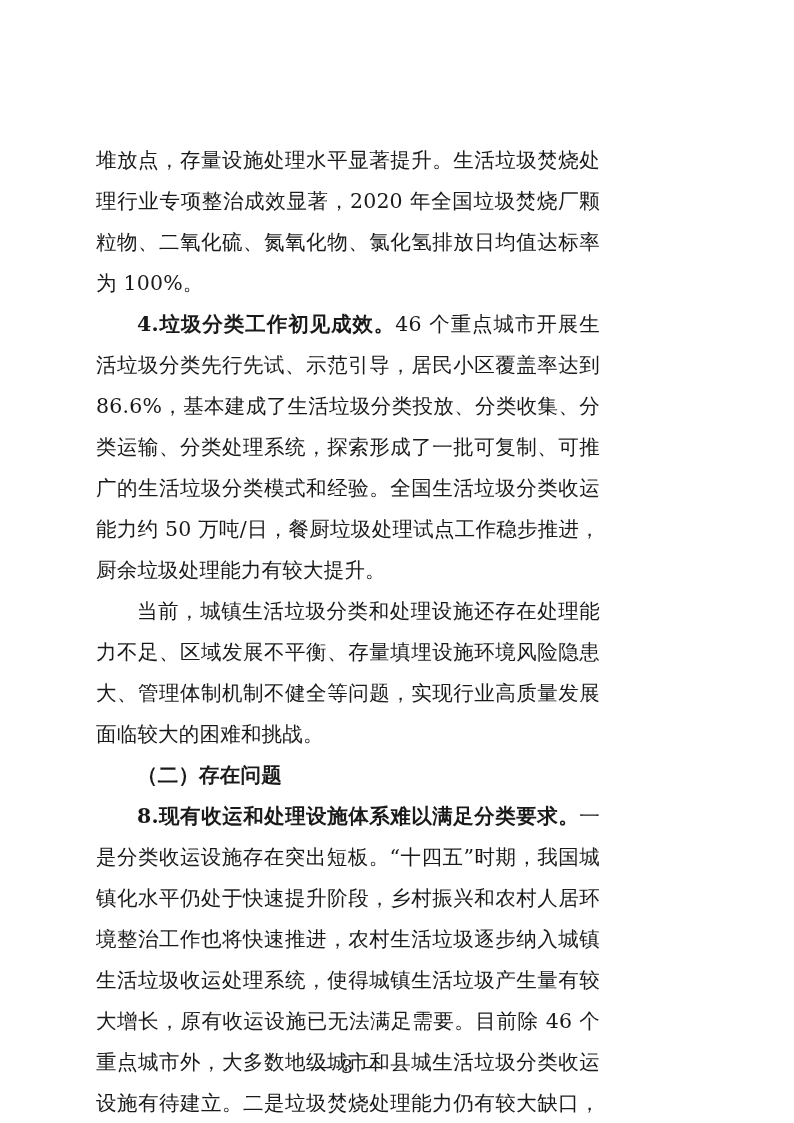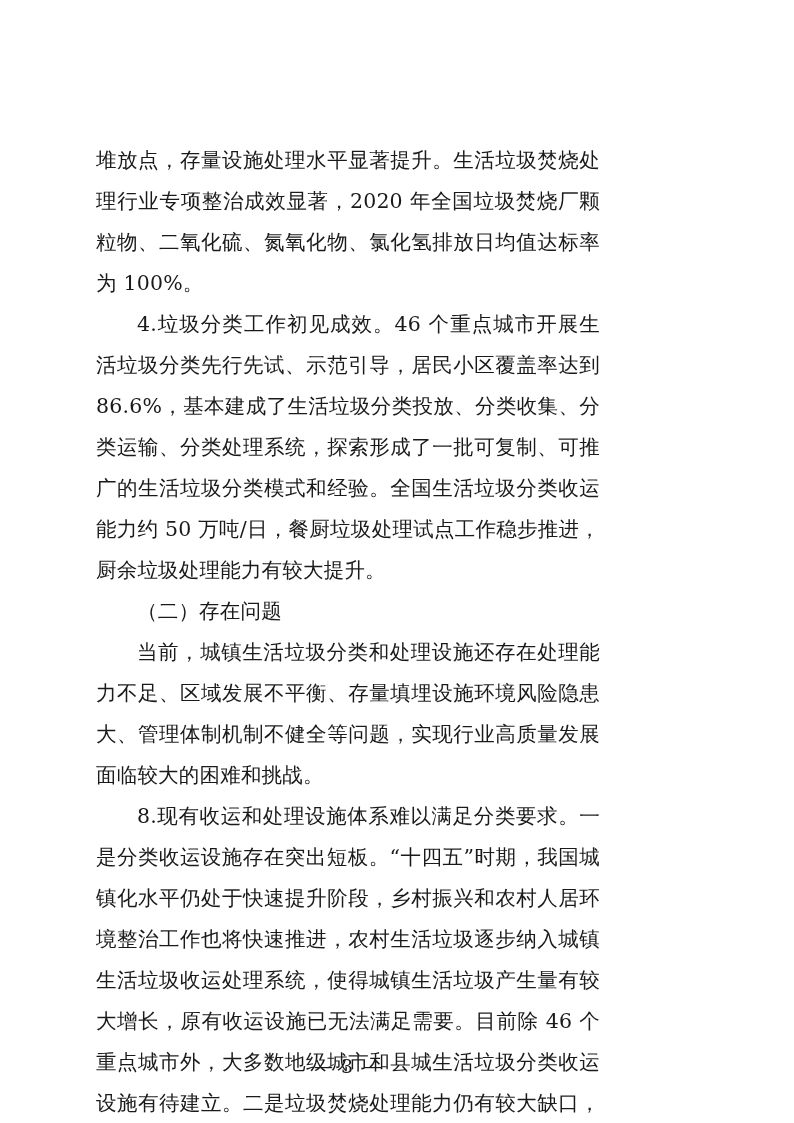--- a/index.html
+++ b/index.html
@@ -31,21 +31,21 @@
     text-justify: inter-ideograph;
     letter-spacing: 0.2px;
   }
   p {
     margin: 0;
   }
   .indent {
     text-indent: 2em;
   }
   .bold {
-    font-weight: normal;
+    font-weight: bold;
   }
   .footer {
     position: absolute;
     left: 0;
     right: 0;
     bottom: 58px;
     text-align: center;
     font-size: 19px;
     font-family: "DejaVu Serif", "Liberation Serif", serif;
     color: #1a1a1a;
@@ -66,25 +66,25 @@
 
     <p class="">
       <span>堆放点，存量设施处理水平显著提升。生活垃圾焚烧处理行业专项整治成效显著，2020 年全国垃圾焚烧厂颗粒物、二氧化硫、氮氧化物、氯化氢排放日均值达标率为 100%。</span>
     </p>
 
     <p class="indent">
       <span class="bold">4.垃圾分类工作初见成效。</span><span>46 个重点城市开展生活垃圾分类先行先试、示范引导，居民小区覆盖率达到 86.6%，基本建成了生活垃圾分类投放、分类收集、分类运输、分类处理系统，探索形成了一批可复制、可推广的生活垃圾分类模式和经验。全国生活垃圾分类收运能力约 50 万吨/日，餐厨垃圾处理试点工作稳步推进，厨余垃圾处理能力有较大提升。</span>
     </p>
 
     <p class="indent">
-      <span class="bold">（二）存在问题</span>
+      <span>当前，城镇生活垃圾分类和处理设施还存在处理能力不足、区域发展不平衡、存量填埋设施环境风险隐患大、管理体制机制不健全等问题，实现行业高质量发展面临较大的困难和挑战。</span>
     </p>
 
     <p class="indent">
-      <span>当前，城镇生活垃圾分类和处理设施还存在处理能力不足、区域发展不平衡、存量填埋设施环境风险隐患大、管理体制机制不健全等问题，实现行业高质量发展面临较大的困难和挑战。</span>
+      <span class="bold">（二）存在问题</span>
     </p>
 
     <p class="indent">
       <span class="bold">8.现有收运和处理设施体系难以满足分类要求。</span><span>一是分类收运设施存在突出短板。“十四五”时期，我国城镇化水平仍处于快速提升阶段，乡村振兴和农村人居环境整治工作也将快速推进，农村生活垃圾逐步纳入城镇生活垃圾收运处理系统，使得城镇生活垃圾产生量有较大增长，原有收运设施已无法满足需要。目前除 46 个重点城市外，大多数地级城市和县城生活垃圾分类收运设施有待建立。二是垃圾焚烧处理能力仍有较大缺口，全国约 50%的城市（含地级市和县级市）尚未建成焚烧设施，大多数县城焚烧处理能力有较大缺口。三是资源化利用率有待进一步提升。目前我国生活垃圾</span>
     </p>
 
   </div>
 
   <div class="footer">
     <span class="dash">—</span><span class="pg">3</span><span class="dash">—</span>

